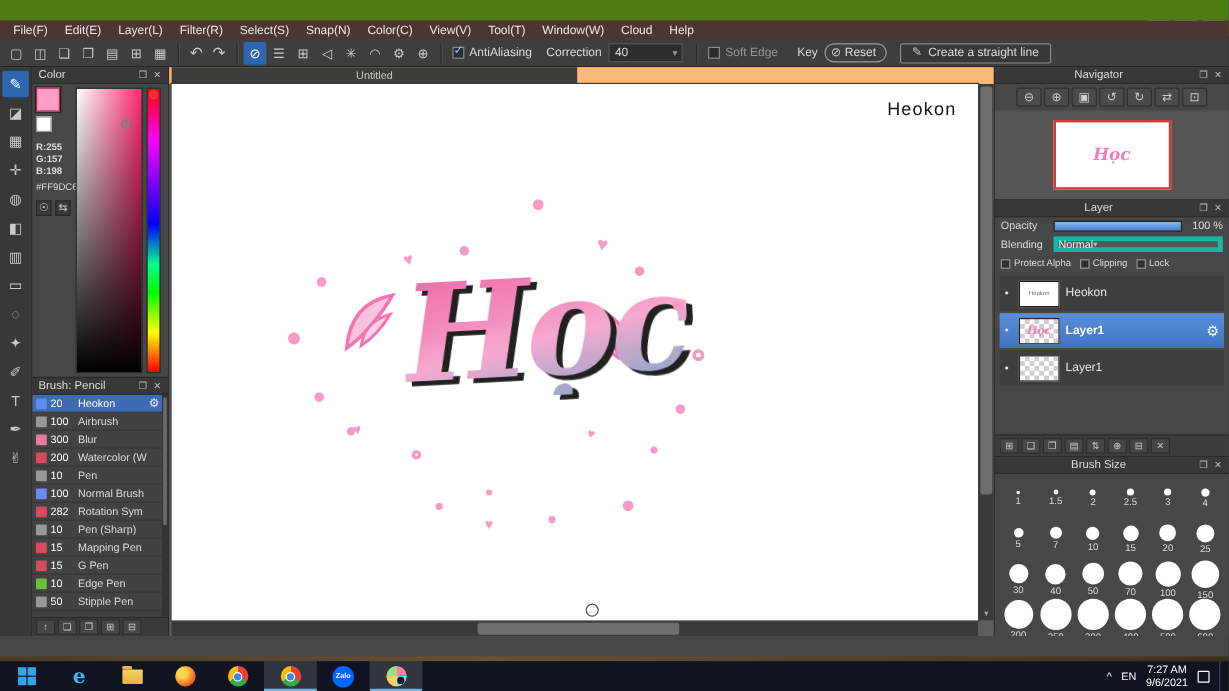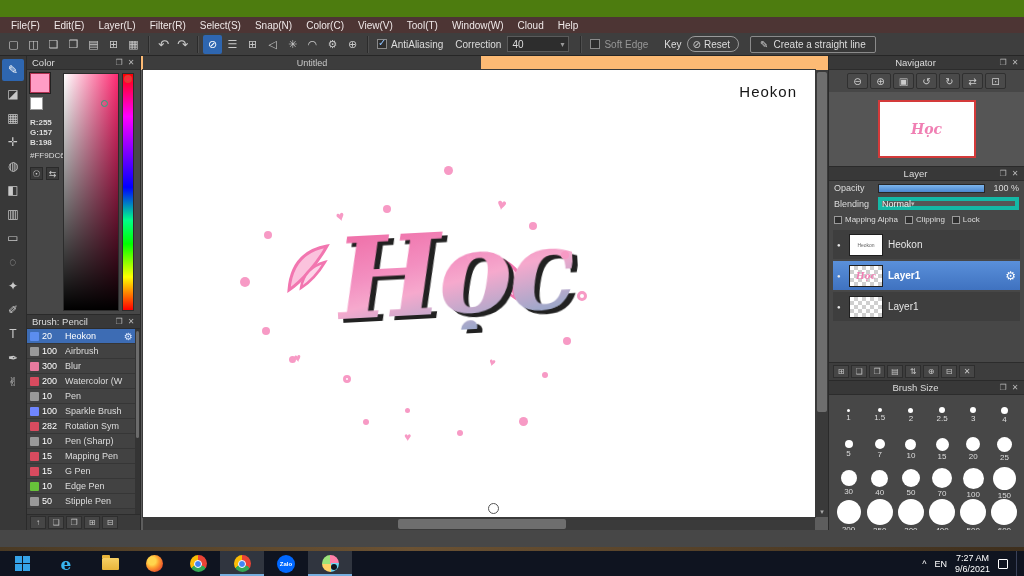--- a/index.html
+++ b/index.html
@@ -326,21 +326,21 @@
               <div class="bname">Watercolor (W</div>
             </div>
             <div class="brush-row">
               <div class="badge" style="background: rgb(153, 153, 153);"></div>
               <div class="bsize">10</div>
               <div class="bname">Pen</div>
             </div>
             <div class="brush-row">
               <div class="badge" style="background: rgb(111, 134, 255);"></div>
               <div class="bsize">100</div>
-              <div class="bname">Sparkle Brush</div>
+              <div class="bname">Normal Brush</div>
             </div>
             <div class="brush-row">
               <div class="badge" style="background: rgb(216, 75, 95);"></div>
               <div class="bsize">282</div>
               <div class="bname">Rotation Sym</div>
             </div>
             <div class="brush-row">
               <div class="badge" style="background: rgb(153, 153, 153);"></div>
               <div class="bsize">10</div>
               <div class="bname">Pen (Sharp)</div>
@@ -468,21 +468,21 @@
         <div class="lrow">
           <span class="llabel">Blending</span>
           <div class="lselect">
             <span>Normal</span>
             <span class="arrow">▾</span>
           </div>
         </div>
         <div class="lchecks">
           <div class="lcheck">
             <span class="cbox"></span>
-            <span>Mapping Alpha</span>
+            <span>Protect Alpha</span>
           </div>
           <div class="lcheck">
             <span class="cbox"></span>
             <span>Clipping</span>
           </div>
           <div class="lcheck">
             <span class="cbox"></span>
             <span>Lock</span>
           </div>
         </div>

